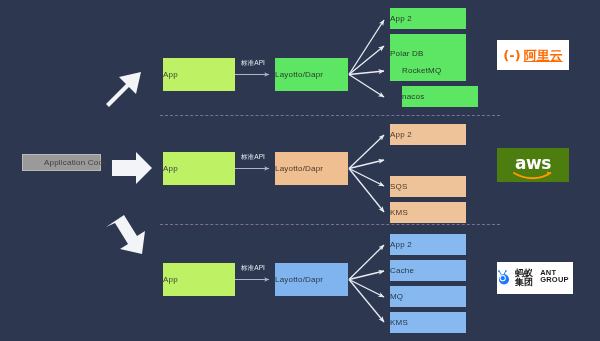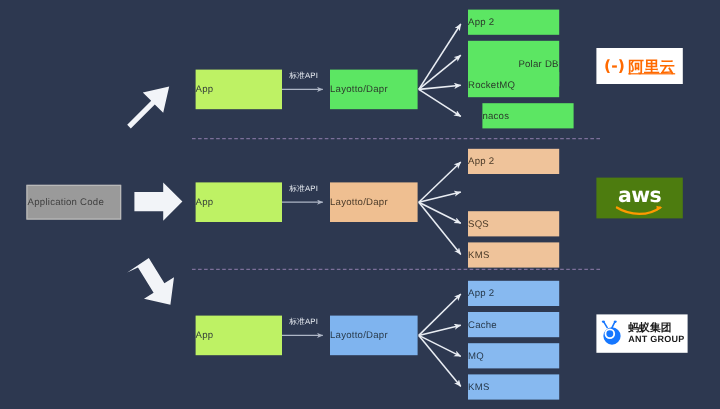--- a/index.html
+++ b/index.html
@@ -91,39 +91,39 @@
   .ant-txt-en { font-size: 7.5px; font-weight: bold; color:#1a1a1a; line-height:1.05; letter-spacing:0.2px; }
 </style>
 </head>
 <body>
 
 <div id="stage">
 
   <div class="divider" style="left:160px; top:115px; width:340px;"></div>
   <div class="divider" style="left:160px; top:224px; width:340px;"></div>
 
-  <div class="node app-code" style="left:22px; top:154px; width:79px; height:29px;">
+  <div class="node app-code" style="left:22px; top:154px; width:79px; height:17px;padding-left:21px;">
     <span>Application Code</span>
   </div>
 
   <div class="node app-box" style="left:163px; top:58px; width:72px; height:33px;">
     <span>App</span>
   </div>
   <div class="api-label" style="left:241px; top:59px;">标准API</div>
   <div class="node mid-green" style="left:275px; top:58px; width:73px; height:33px;">
     <span>Layotto/Dapr</span>
   </div>
 
   <div class="node leaf-green" style="left:390px; top:8px; width:76px; height:21px;">
     <span>App 2</span>
   </div>
-  <div class="node leaf-green" style="left:390px; top:34px; width:76px; height:38px;padding-left:42px;">
+  <div class="node leaf-green" style="left:390px; top:34px; width:76px; height:38px;">
     <span>Polar DB</span>
   </div>
-  <div class="node leaf-green" style="left:390px; top:60px; width:76px; height:21px;">
+  <div class="node leaf-green" style="left:390px; top:60px; width:76px; height:21px;padding-left:12px;">
     <span>RocketMQ</span>
   </div>
   <div class="node leaf-green" style="left:402px; top:86px; width:76px; height:21px;">
     <span>nacos</span>
   </div>
 
   <div class="logo-card" style="left:497px; top:40px; width:72px; height:30px;">
     <div class="ali-wrap">
       <span class="ali-brk">(-)</span>
       <span class="ali-cn">阿里云</span>
@@ -181,21 +181,21 @@
     <div class="ant-wrap">
       <svg width="20" height="22" viewBox="0 0 20 22">
         <circle cx="10" cy="13" r="7.2" fill="#1677ff"></circle>
         <circle cx="8.2" cy="11.2" r="4.4" fill="#ffffff"></circle>
         <circle cx="8.2" cy="11.2" r="2.9" fill="#1677ff"></circle>
         <path d="M6 6 L3 1" stroke="#1677ff" stroke-width="1.3" fill="none" stroke-linecap="round"></path>
         <path d="M10 6 L12.5 1" stroke="#1677ff" stroke-width="1.3" fill="none" stroke-linecap="round"></path>
         <circle cx="2.8" cy="1" r="1.2" fill="#1677ff"></circle>
         <circle cx="12.7" cy="1" r="1.2" fill="#1677ff"></circle>
       </svg>
-      <div style="display:flex; flex-direction:column;">
+      <div style="display:flex; flex-direction:row;">
         <span class="ant-txt-cn">蚂蚁集团</span>
         <span class="ant-txt-en">ANT GROUP</span>
       </div>
     </div>
   </div>
 
   <svg class="layer">
     <defs>
       <marker id="ah" markerWidth="7" markerHeight="7" refX="5.6" refY="2.6" orient="auto" markerUnits="userSpaceOnUse">
         <path d="M0,0 L6,2.6 L0,5.2 L1.6,2.6 Z" fill="#e9edf3"></path>

